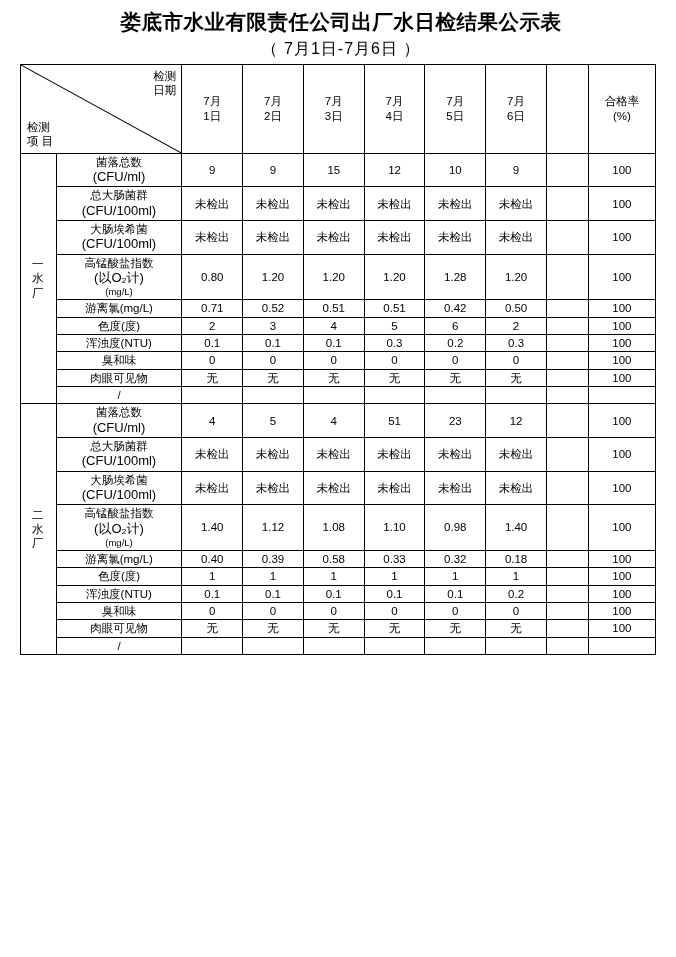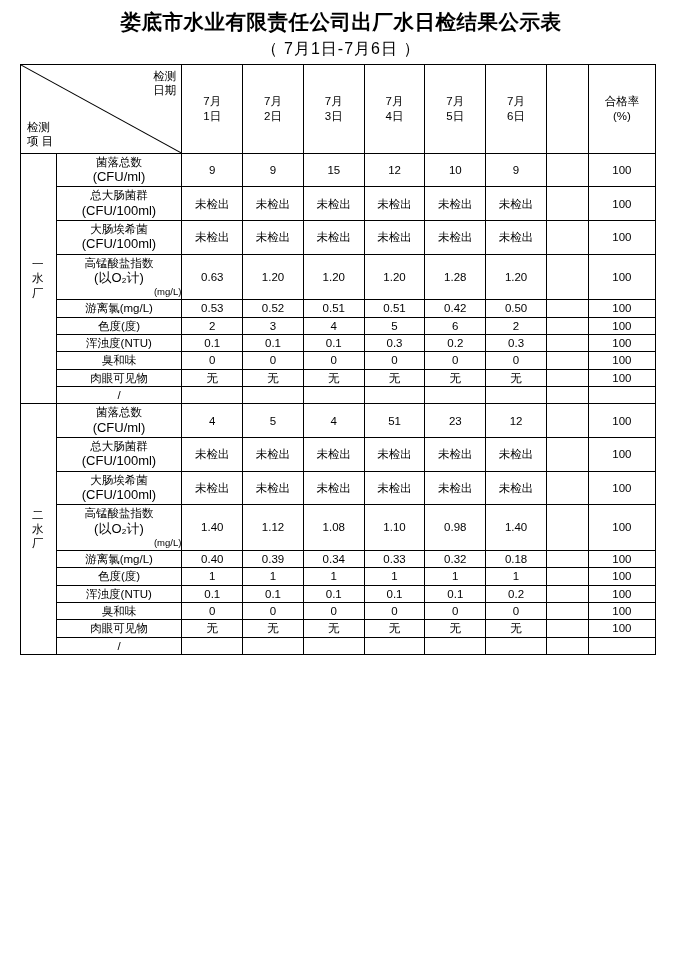--- a/index.html
+++ b/index.html
@@ -104,21 +104,21 @@
     font-size: 11.5px;
     line-height: 1.3;
   }
   .item-cell .sub {
     font-size: 13px;
   }
   .val {
     font-size: 11.5px;
   }
   .tiny { font-size: 10.5px; }
-  .sub-small { font-size: 9.5px; text-align: right; }
+  .sub-small { font-size: 9.5px; }
   .rate { font-size: 11.5px; }
   .slash { font-size: 12px; }
 </style>
 </head>
 <body>
 
 <div class="page">
 
   <div class="doc-title">娄底市水业有限责任公司出厂水日检结果公示表</div>
   <div class="doc-subtitle">（  7月1日-7月6日   ）</div>
@@ -227,34 +227,34 @@
           <td class="val tiny">未检出</td>
           <td></td>
           <td class="rate">100</td>
         </tr>
         <tr>
           <td class="item-cell">
             <div>高锰酸盐指数</div>
             <div class="sub">(以O₂计)</div>
             <div class="sub-small">(mg/L)</div>
           </td>
-          <td class="val tiny">0.63</td>
+          <td class="val tiny">0.80</td>
           <td class="val tiny">1.20</td>
           <td class="val tiny">1.20</td>
           <td class="val tiny">1.20</td>
           <td class="val tiny">1.28</td>
           <td class="val tiny">1.20</td>
           <td></td>
           <td class="rate">100</td>
         </tr>
         <tr>
           <td class="item-cell">
             <div>游离氯(mg/L)</div>
           </td>
-          <td class="val tiny">0.53</td>
+          <td class="val tiny">0.71</td>
           <td class="val tiny">0.52</td>
           <td class="val tiny">0.51</td>
           <td class="val tiny">0.51</td>
           <td class="val tiny">0.42</td>
           <td class="val tiny">0.50</td>
           <td></td>
           <td class="rate">100</td>
         </tr>
         <tr>
           <td class="item-cell">
@@ -382,21 +382,21 @@
           <td class="val tiny">1.40</td>
           <td></td>
           <td class="rate">100</td>
         </tr>
         <tr>
           <td class="item-cell">
             <div>游离氯(mg/L)</div>
           </td>
           <td class="val tiny">0.40</td>
           <td class="val tiny">0.39</td>
-          <td class="val tiny">0.34</td>
+          <td class="val tiny">0.58</td>
           <td class="val tiny">0.33</td>
           <td class="val tiny">0.32</td>
           <td class="val tiny">0.18</td>
           <td></td>
           <td class="rate">100</td>
         </tr>
         <tr>
           <td class="item-cell">
             <div>色度(度)</div>
           </td>

